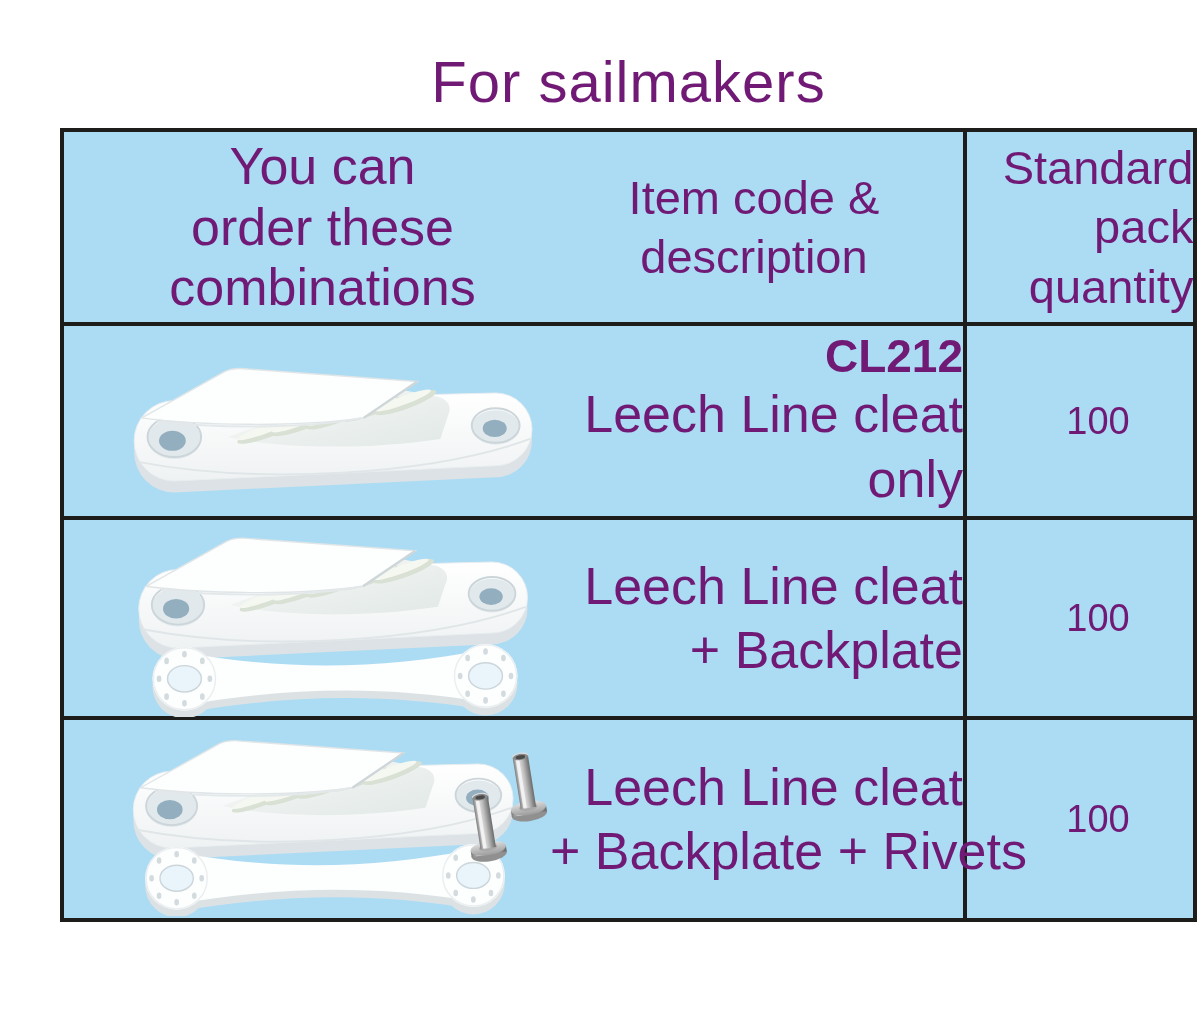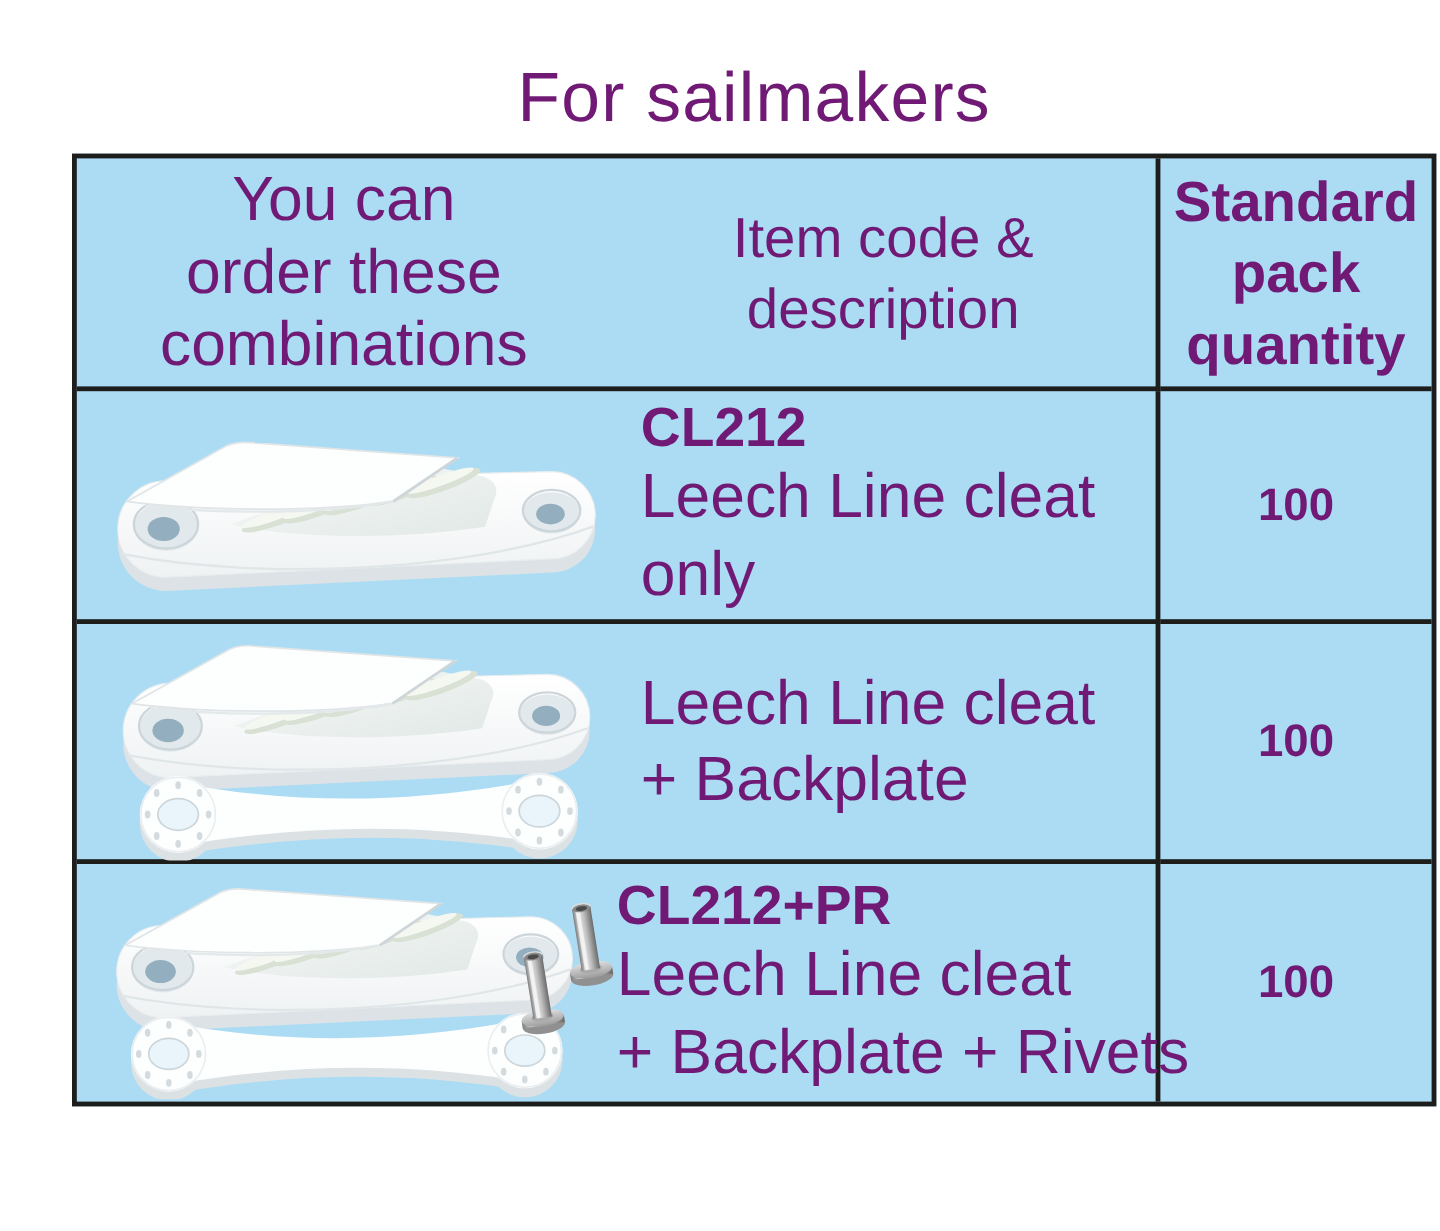--- a/index.html
+++ b/index.html
@@ -3,33 +3,33 @@
 <meta charset="utf-8">
 <style>
   html,body{margin:0;padding:0;background:#fff;}
   .page{position:relative;width:1200px;height:1026px;background:#ffffff;overflow:hidden;
         font-family:"Liberation Sans",sans-serif;color:#701a75;}
   .title{position:absolute;top:48px;left:60px;width:1137px;text-align:center;
          font-size:58px;letter-spacing:1px;}
   .catalog-table{position:absolute;left:60px;top:128px;width:1137px;height:794px;
          box-sizing:border-box;background:#abdcf4;border:4px solid #1d1d1b;
          display:grid;grid-template-columns:1fr 226px;grid-template-rows:194px 194px 200px 1fr;}
-  .cell{box-sizing:border-box;min-width:0;min-height:0;}
+  .cell{box-sizing:border-box;min-width:0;min-height:0;padding-left:36px;}
   .b-right{border-right:4px solid #1d1d1b;}
   .b-bottom{border-bottom:4px solid #1d1d1b;}
   .hdr-wide{display:flex;align-items:center;}
   .hdr-combos{width:445px;text-align:center;font-size:52px;line-height:1.17;white-space:pre;}
   .hdr-item{flex:1;text-align:center;font-size:47px;line-height:1.26;white-space:pre;}
-  .qtycell{display:flex;align-items:center;justify-content:center;text-align:center;font-weight:bold;}
+  .qtycell{display:flex;align-items:center;justify-content:center;text-align:right;}
   .hdr-qty{font-size:47px;line-height:1.26;white-space:pre;}
   .rowwide{display:flex;align-items:center;}
   .imgbox{width:470px;display:flex;flex-direction:column;align-items:center;
           justify-content:center;position:relative;}
   .imgbox.tight{width:450px;}
-  .textbox{flex:1;text-align:left;min-width:0;}
+  .textbox{flex:1;text-align:right;min-width:0;}
   .code{font-weight:bold;font-size:46px;line-height:1.12;}
   .desc{font-size:52px;line-height:1.24;white-space:pre;}
   .qty{font-size:38px;}
   svg{display:block;}
   .cleat-svg{width:440px;height:auto;}
   .cleat-svg.r2{width:430px;}
   .cleat-svg.r3{width:420px;}
   .plate-svg{width:414px;height:auto;margin-top:-16px;}
   .plate-svg.r3{width:408px;}
   .rivets-svg{position:absolute;right:-26px;top:26px;width:116px;height:auto;}
@@ -205,21 +205,20 @@
         </svg>
         <svg class="plate-svg r3" viewBox="0 0 440 78">
           <use href="#backplate-art"></use>
         </svg>
         <svg class="rivets-svg" viewBox="0 0 150 170">
           <use href="#rivet-art" transform="translate(60,4) rotate(-9 24 45)"></use>
           <use href="#rivet-art" transform="translate(8,56) rotate(-9 24 45)"></use>
         </svg>
       </div>
       <div class="textbox">
-        <div class="code">CL212+PR</div>
         <div class="desc">Leech Line cleat
 + Backplate + Rivets</div>
       </div>
     </div>
     <div class="cell qtycell">
       <div class="qty">100</div>
     </div>
 
   </div>
 </div>

